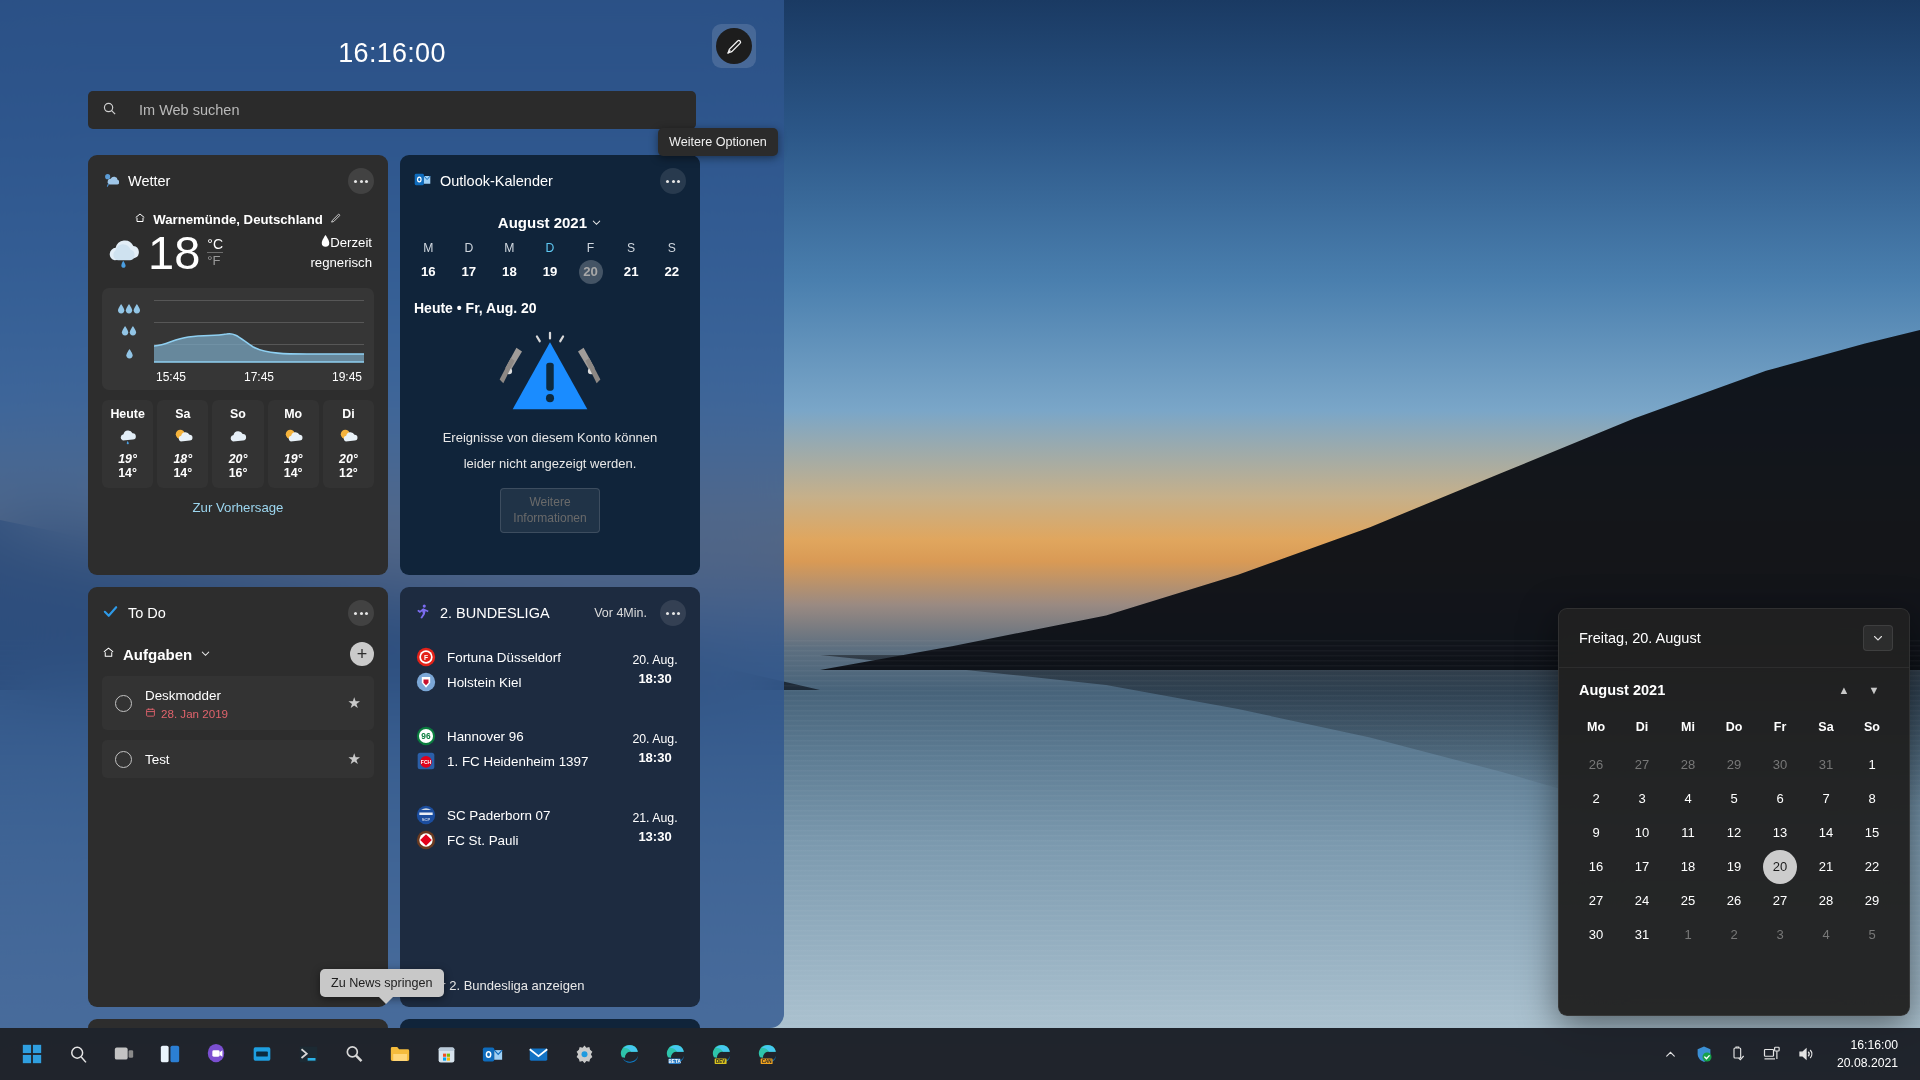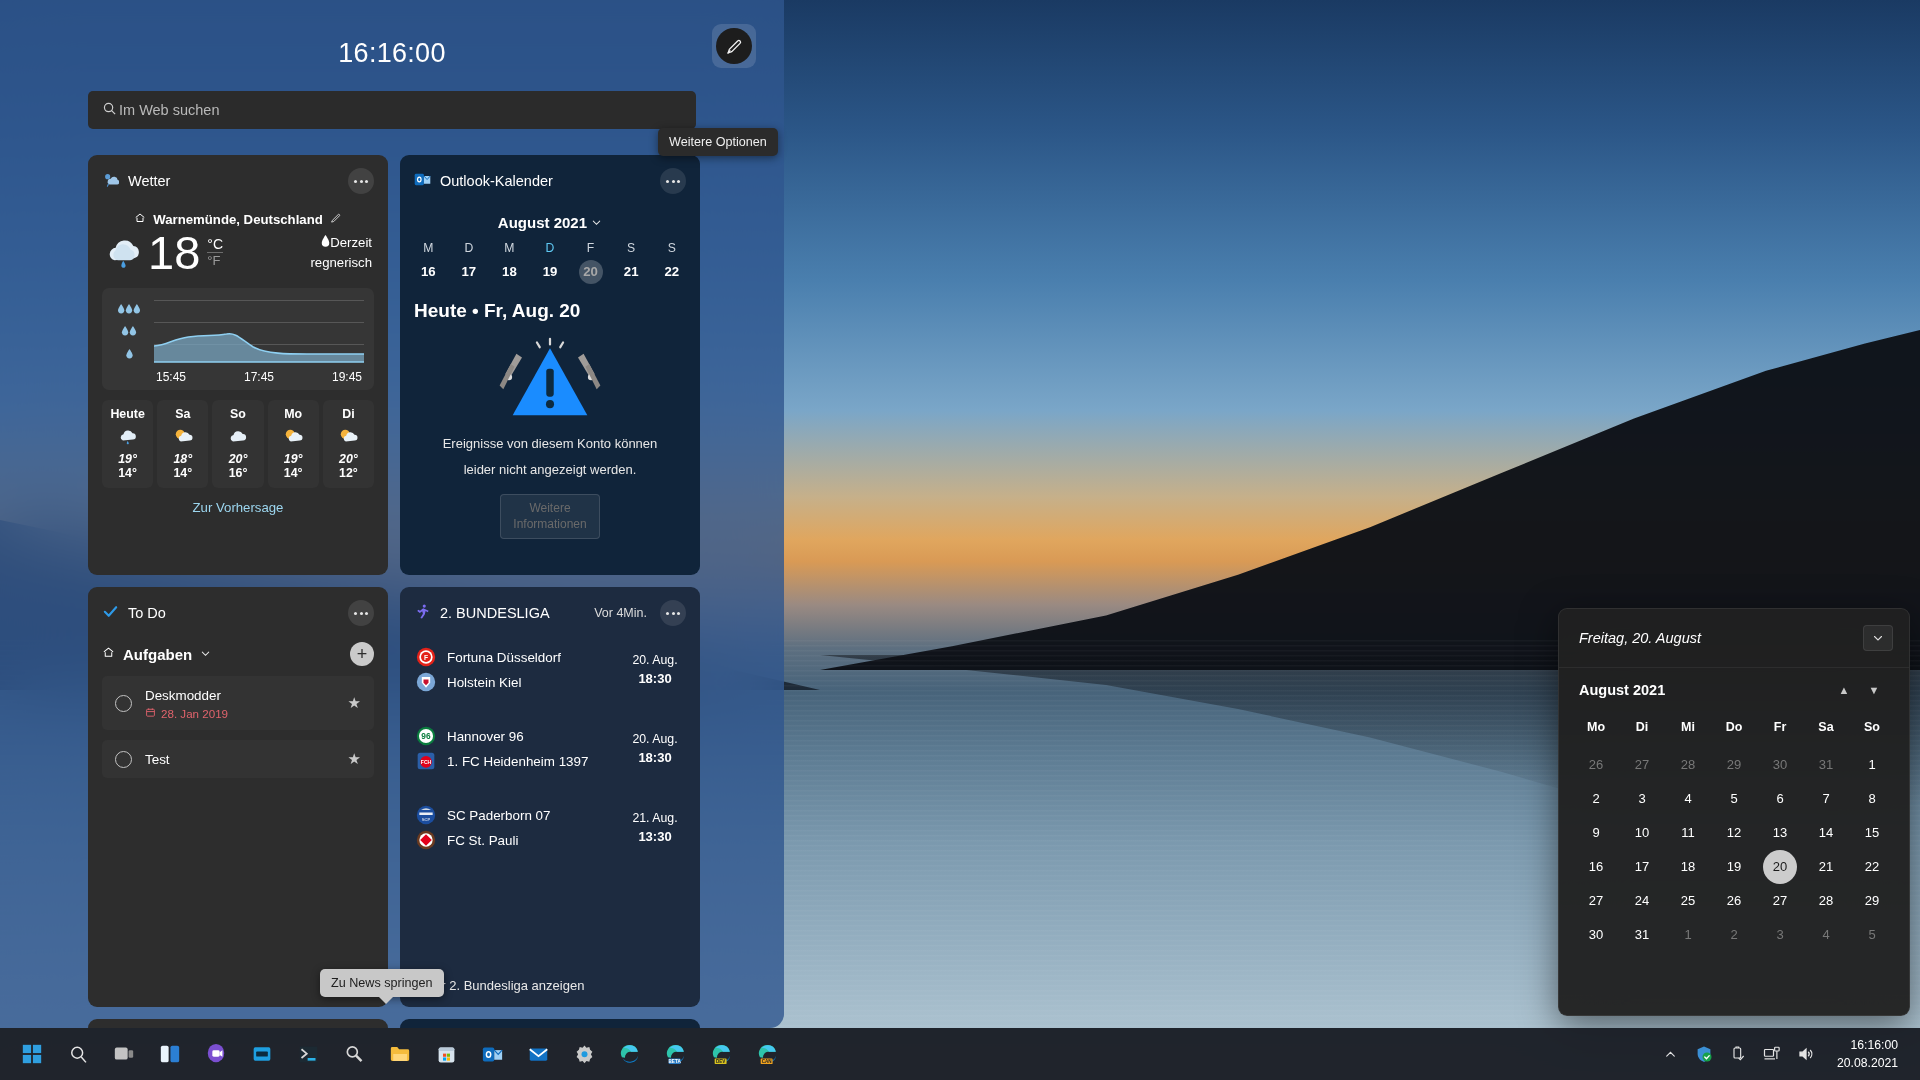--- a/index.html
+++ b/index.html
@@ -92,21 +92,21 @@
   }
 
   
   #search-box {
     margin-top: 22px;
     height: 38px;
     background: #2b2b2b;
     border-radius: 5px;
     display: flex; align-items: center;
     padding: 4px 14px;
-    gap: 2px;
+    gap: 22px;
     cursor: text;
   }
   #search-box .ph { color: #b9b9b9; font-size: 14.5px; }
 
   
   #cards {
     display: grid;
     grid-template-columns: 300px 300px;
     gap: 12px;
     margin-top: 26px;
@@ -189,21 +189,21 @@
   .cal-grid .dow { text-align:center; color:#cfd6de; font-size: 12.2px; padding-bottom: 5px; }
   .cal-grid .dow.hl { color: #5fc9f3; }
   .cal-grid .dnum {
     text-align:center; color:#fff; font-size:13.2px; font-weight:bold;
     height: 24px; line-height: 24px; cursor:pointer;
   }
   .cal-grid .dnum.today span {
     display:inline-block; width:24px; height:24px; line-height:24px;
     border-radius: 50%; background: rgba(255,255,255,.22); color:#a8a8a8;
   }
-  .cal-today-line { color:#fff; font-size:19px; font-weight:bold; margin: 16px 0 0 14px; }
+  .cal-today-line { color:#fff; font-size:14px; font-weight:bold; margin: 16px 0 0 14px; }
   .cal-error { text-align:center; padding: 10px 26px 0 26px; }
   .cal-error .msg { color:#e7e7e7; font-size:13px; line-height:1.55; margin-top:6px; }
   .cal-error .btn {
     margin: 14px auto 0 auto; width: 100px; padding: 6px 0;
     background: rgba(255,255,255,.07); border:1px solid rgba(255,255,255,.13);
     border-radius: 4px; color:#6a6a6a; font-size:12px; line-height:1.3; cursor:pointer;
   }
 
   
   #todo-card { height: 420px; }
@@ -275,21 +275,20 @@
     backdrop-filter: blur(30px);
     border: 1px solid rgba(255,255,255,.08);
     border-radius: 9px;
     overflow: hidden;
     box-shadow: 0 10px 36px rgba(0,0,0,.5);
   }
   #cal-flyout .fhead {
     display:flex; align-items:center;
     padding: 16px 16px 16px 20px;
     border-bottom: 1px solid rgba(255,255,255,.06);
-    font-style: italic;
   }
   #cal-flyout .fhead .dlabel { color:#fff; font-size:14.5px; flex:1; }
   #cal-flyout .chev {
     width:30px; height:26px; border-radius:4px;
     background: rgba(255,255,255,.06);
     border:1px solid rgba(255,255,255,.09);
     display:flex; align-items:center; justify-content:center; cursor:pointer;
   }
   #cal-flyout .mrow {
     display:flex; align-items:center; padding: 14px 20px 6px 20px;

